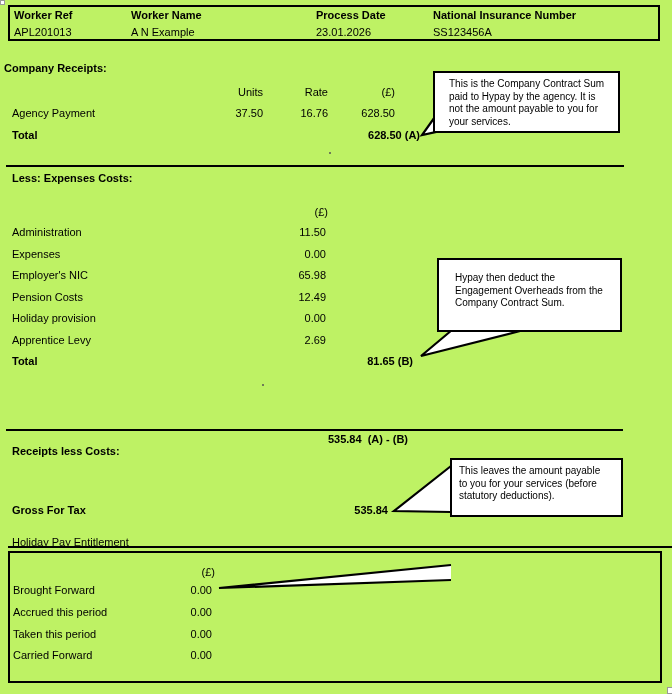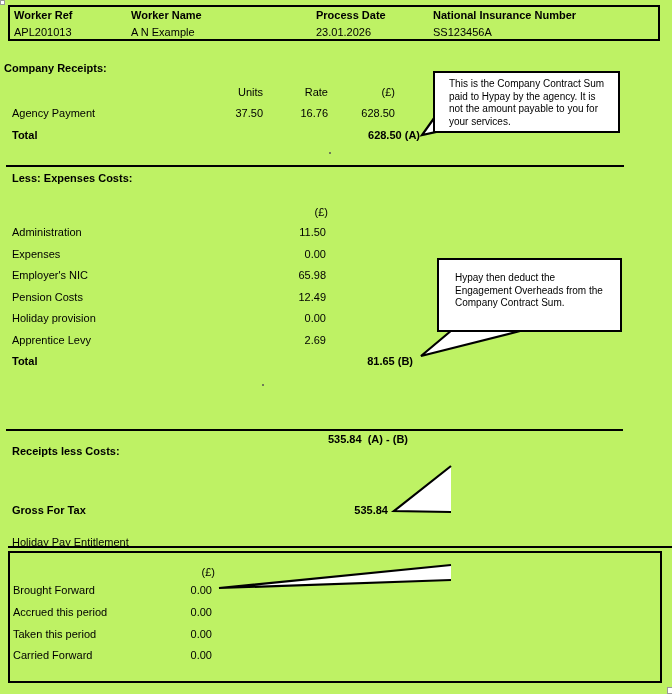--- a/index.html
+++ b/index.html
@@ -108,17 +108,20 @@
   <span class="t" style="left:13px;top:649px">Carried Forward</span>
   <span class="t amt" style="left:142px;top:649px;width:70px">0.00</span>
 
   <div class="callout c1">This is the Company Contract Sum
 paid to Hypay by the agency. It is
 not the amount payable to you for
 your services.</div>
   <div class="callout c2">Hypay then deduct the
 Engagement Overheads from the
 Company Contract Sum.</div>
+  <div class="callout c3">This leaves the amount payable
+to you for your services (before
+statutory deductions).</div>
 
   <div class="handle" style="left:0;top:0;width:5px;height:5px"></div>
   <div class="handle" style="left:667px;top:687px;width:6px;height:7px"></div>
 
 </div>
 
 </body></html>

